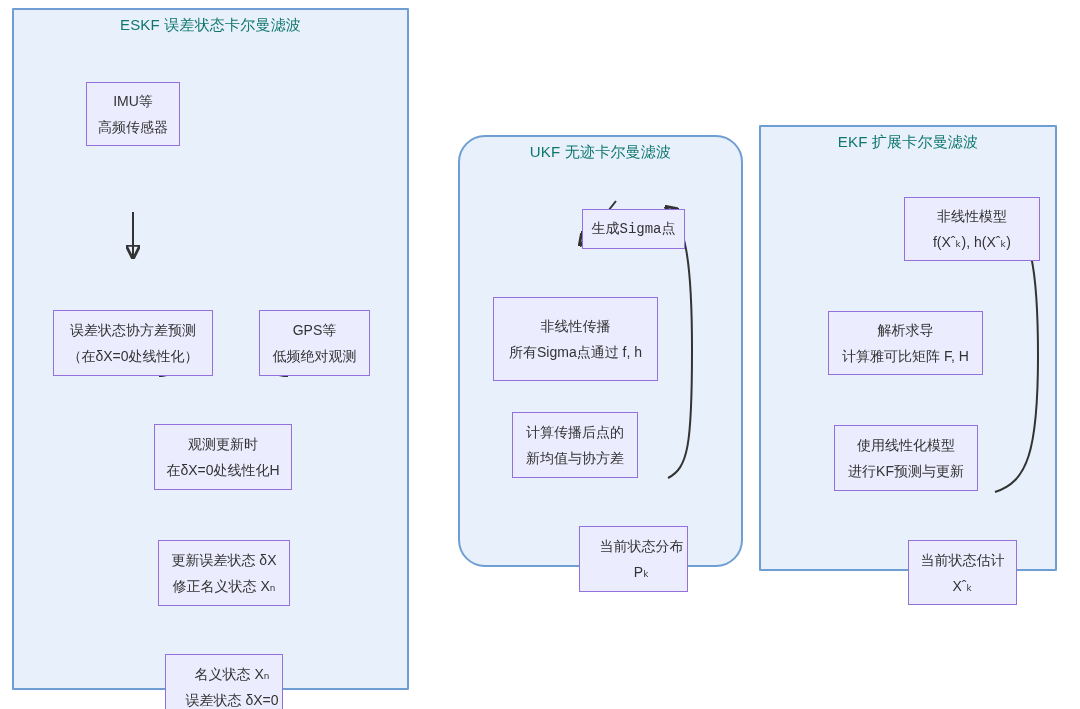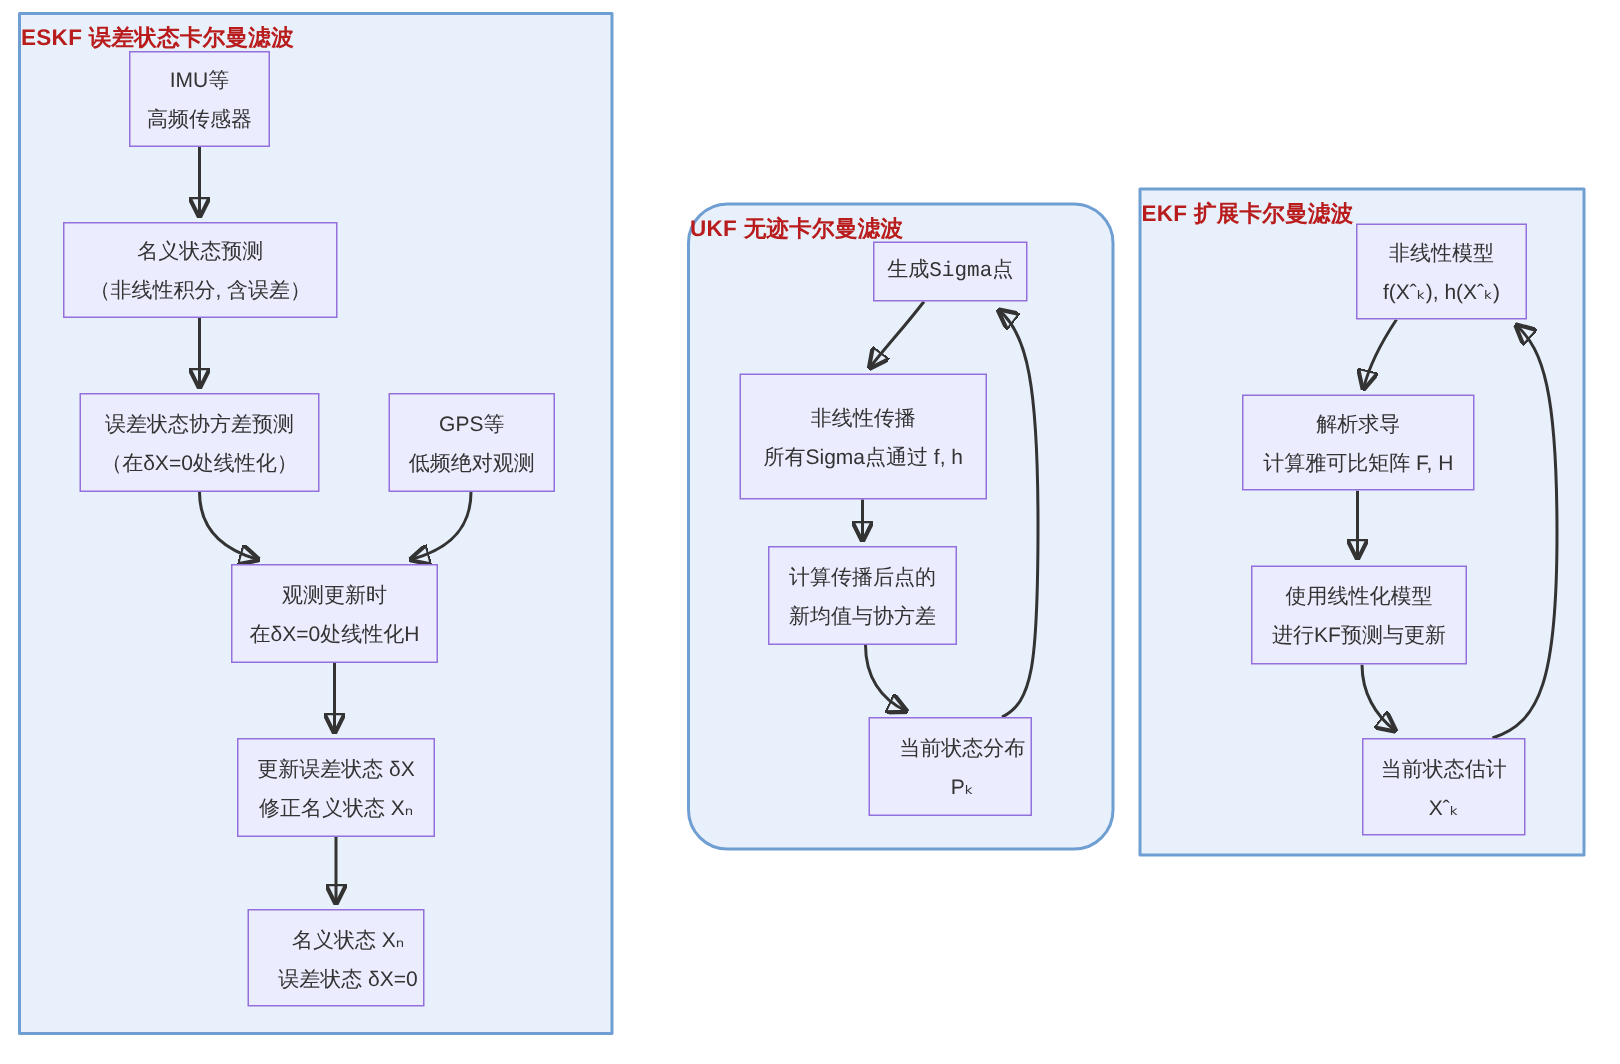--- a/index.html
+++ b/index.html
@@ -20,64 +20,65 @@
     box-sizing: border-box;
     background: #e8f1fb;
     border: 2px solid #6f9ed2;
     border-radius: 1px;
   }
   .ctitle {
     position: absolute;
     top: 6px;
     left: 0;
     width: 100%;
-    text-align: left;
+    text-align: center;
     font-size: 15px;
-    font-weight: 700;
-    color: #b91c1c;
+    font-weight: 400;
+    color: #0f766e;
     letter-spacing: 0.2px;
   }
   #c-eskf { left: 12px;  top: 8px;   width: 397px; height: 682px; }
   #c-ukf  { left: 458px; top: 135px; width: 285px; height: 432px; border-radius: 27px; }
   #c-ekf  { left: 759px; top: 125px; width: 298px; height: 446px; }
 
   .node {
     position: absolute;
     box-sizing: border-box;
     background: #ececff;
     border: 1px solid #9370db;
     color: #333333;
     font-size: 14px;
     display: flex;
     flex-direction: column;
     align-items: center;
     justify-content: center;
     text-align: right;
     line-height: 26px;
     z-index: 3;
+    margin-top: 48px;
   }
   .ln { white-space: nowrap; }
 
   
   #n-imu     { left: 86px;  top: 34px;  width: 94px;  height: 64px; }
   #n-nominal { left: 42px;  top: 148px; width: 183px; height: 64px; }
   #n-errcov  { left: 53px;  top: 262px; width: 160px; height: 66px; }
   #n-gps     { left: 259px; top: 262px; width: 111px; height: 66px; }
   #n-obs     { left: 154px; top: 376px; width: 138px; height: 66px; }
   #n-upd     { left: 158px; top: 492px; width: 132px; height: 66px; }
   #n-fin     { left: 165px; top: 606px; width: 118px; height: 65px; padding-left: 16px; }
 
   
   #n-sigma   { left: 582px; top: 161px; width: 103px; height: 40px; font-family: Liberation Mono, monospace; }
   #n-prop    { left: 493px; top: 249px; width: 165px; height: 84px; }
   #n-calc    { left: 512px; top: 364px; width: 126px; height: 66px; }
   #n-dist    { left: 579px; top: 478px; width: 109px; height: 66px; padding-left: 16px; }
 
   
-  #n-model   { left: 904px; top: 149px; width: 114px; height: 64px; }
+  #n-model   { left: 904px; top: 149px; width: 136px; height: 64px; }
   #n-deriv   { left: 828px; top: 263px; width: 155px; height: 64px; }
   #n-kf      { left: 834px; top: 377px; width: 144px; height: 66px; }
   #n-est     { left: 908px; top: 492px; width: 109px; height: 65px; }
 
   .arrows {
     position: absolute;
     left: 0;
     top: 0;
     z-index: 2;
     pointer-events: none;
@@ -125,24 +126,20 @@
     <path d="M931,213 C921,228 913,243 909,259" marker-end="url(#ah)"></path>
     <path d="M905,327 L905,372" marker-end="url(#ah)"></path>
     <path d="M908,443 C908,462 917,477 930,487" marker-end="url(#ah)"></path>
     <path d="M995,492 C1027,482 1038,452 1038,356 C1038,262 1029,233 1011,217" marker-end="url(#ah)"></path>
   </svg>
 
   <div class="node" id="n-imu">
     <div class="ln">IMU等</div>
     <div class="ln">高频传感器</div>
   </div>
-  <div class="node" id="n-nominal">
-    <div class="ln">名义状态预测</div>
-    <div class="ln">（非线性积分, 含误差）</div>
-  </div>
   <div class="node" id="n-errcov">
     <div class="ln">误差状态协方差预测</div>
     <div class="ln">（在δX=0处线性化）</div>
   </div>
   <div class="node" id="n-gps">
     <div class="ln">GPS等</div>
     <div class="ln">低频绝对观测</div>
   </div>
   <div class="node" id="n-obs">
     <div class="ln">观测更新时</div>

